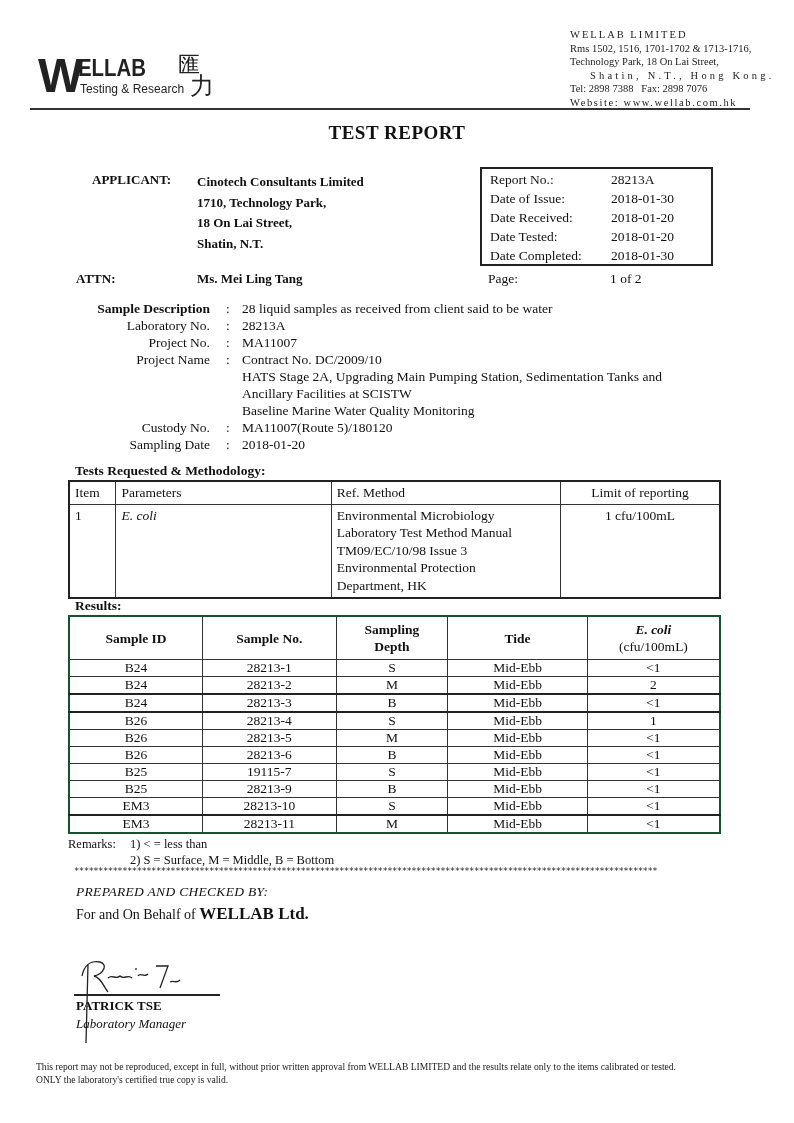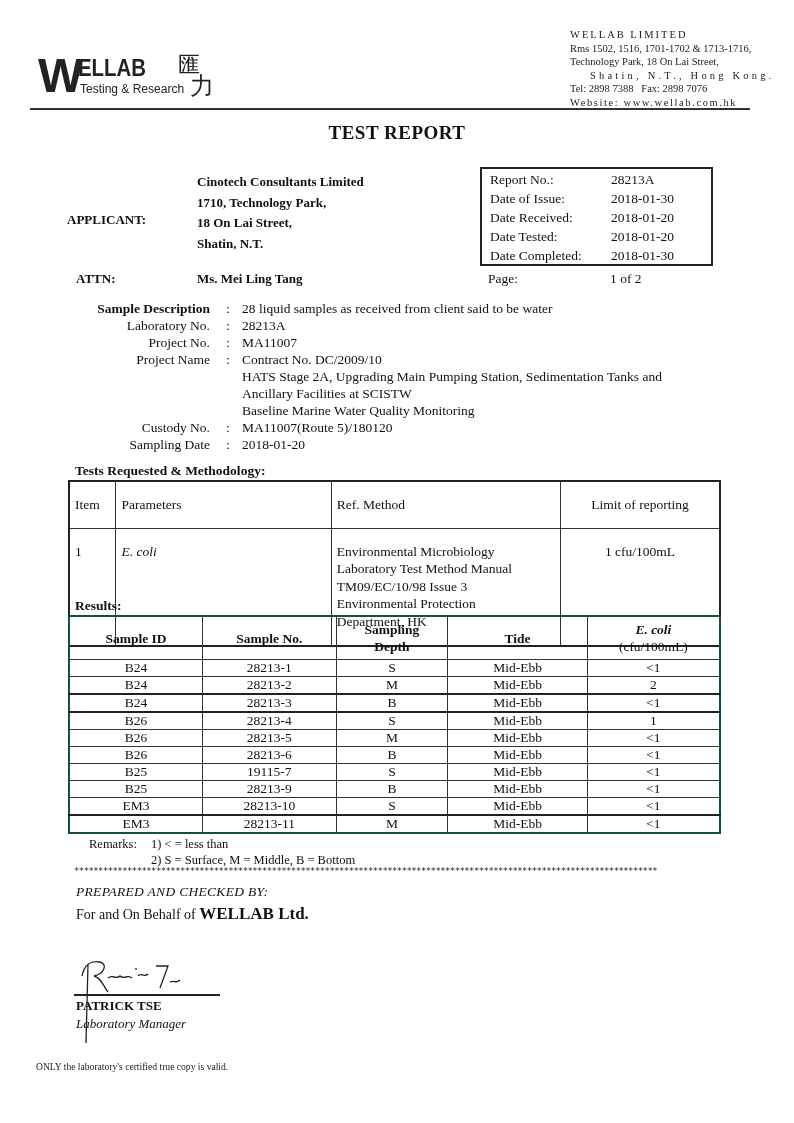--- a/index.html
+++ b/index.html
@@ -18,50 +18,50 @@
   .company { left: 570px; top: 28px; font-size: 10.5px; line-height: 13.5px; color: #222; }
   .company .name { letter-spacing: 2px; }
   .company .spaced { letter-spacing: 3.2px; margin-left: 20px; }
   .company .web { letter-spacing: 1.6px; }
   .header-rule { left: 30px; top: 108px; width: 720px; height: 2px; background: #333; }
 
   .title { left: 0; width: 794px; top: 122px; text-align: center; font-size: 19px; font-weight: bold; letter-spacing: 0.5px; }
 
   
   .lbl-bold { font-weight: bold; font-size: 13px; }
-  .applicant-label { left: 67px; top: 172px; margin-top: 40px; }
+  .applicant-label { left: 92px; top: 172px; }
   .applicant-lines { left: 197px; top: 172px; font-size: 13px; font-weight: bold; line-height: 20.5px; }
   .attn-label { left: 76px; top: 271px; }
   .attn-value { left: 197px; top: 271px; font-size: 13px; font-weight: bold; }
 
   .report-box { left: 480px; top: 167px; width: 233px; height: 99px; border: 2px solid #222; box-sizing: border-box; }
   .report-row { position: absolute; left: 8px; font-size: 13.5px; line-height: 19px; }
   .report-val { position: absolute; left: 129px; font-size: 13.5px; line-height: 19px; }
   .page-label { left: 488px; top: 271px; font-size: 13.5px; }
   .page-value { left: 610px; top: 271px; font-size: 13.5px; }
 
   
   .detail-row { position: absolute; font-size: 13.5px; line-height: 17px; }
   .d-label { position: absolute; right: 0; text-align: right; white-space: nowrap; }
   .d-colon { position: absolute; }
   .d-value { position: absolute; white-space: nowrap; }
 
   
   .section-h { font-weight: bold; font-size: 13.5px; }
   table { border-collapse: collapse; position: absolute; font-size: 13.5px; }
-  .tests td, .tests th { border: 1px solid #333; vertical-align: top; padding: 14px 5px; font-weight: normal; text-align: left; line-height: 17.5px; }
+  .tests td, .tests th { border: 1px solid #333; vertical-align: top; padding: 2px 5px; font-weight: normal; text-align: left; line-height: 17.5px; }
   .tests { left: 68px; top: 480px; width: 653px; border: 2px solid #222; }
 
   .results { left: 68px; top: 615px; width: 653px; border: 2px solid #14532d; }
   .results th { border: 1px solid #333; font-weight: bold; text-align: center; padding: 2px 4px; line-height: 17px; height: 38px; }
   .results th.ecoli { font-weight: normal; }
   .results td { border: 1px solid #333; text-align: center; padding: 0 4px; height: 16px; line-height: 16px; }
   .results tr.thick td { border-top: 2px solid #222; }
 
-  .remarks { left: 89px; top: 836px; font-size: 12.5px; line-height: 16px; }
+  .remarks { left: 68px; top: 836px; font-size: 12.5px; line-height: 16px; }
   .stars { left: 74px; top: 866px; font-family: "DejaVu Sans Mono", monospace; font-size: 9px; letter-spacing: -0.6px; white-space: nowrap; color: #222; }
   .prepared { left: 76px; top: 884px; font-style: italic; font-size: 13.5px; letter-spacing: 0.3px; }
   .behalf { left: 76px; top: 904px; font-size: 14px; }
   .behalf b { font-size: 17px; }
 
   .signature { left: 72px; top: 948px; width: 150px; height: 95px; }
   .sig-line { left: 74px; top: 994px; width: 146px; height: 1.5px; background: #222; }
   .signer-name { left: 76px; top: 998px; font-size: 13px; font-weight: bold; }
   .signer-title { left: 76px; top: 1016px; font-size: 13px; font-style: italic; text-align: center; }
 
@@ -297,14 +297,15 @@
 </div>
 
 <svg class="abs signature" viewBox="0 0 150 95">
   <path d="M10 28 C 12 18, 18 12, 28 14 C 36 16, 32 26, 22 28 C 30 30, 32 40, 36 44 M 16 16 L 14 95 M 36 30 C 40 26, 44 32, 48 28 C 52 32, 56 26, 60 30 M 64 20 L 64 22 M 66 28 C 68 24, 72 30, 76 26 M 84 18 L 96 18 L 88 40 M 98 34 C 102 32, 104 36, 108 32" fill="none" stroke="#222" stroke-width="1.3"></path>
 </svg>
 <div class="abs sig-line"></div>
 <div class="abs signer-name">PATRICK TSE</div>
 <div class="abs signer-title">Laboratory Manager</div>
 
 <div class="abs footer">
+  <div>This report may not be reproduced, except in full, without prior written approval from WELLAB LIMITED and the results relate only to the items calibrated or tested.</div>
   <div>ONLY the laboratory's certified true copy is valid.</div>
 </div>
 
 </body></html>

